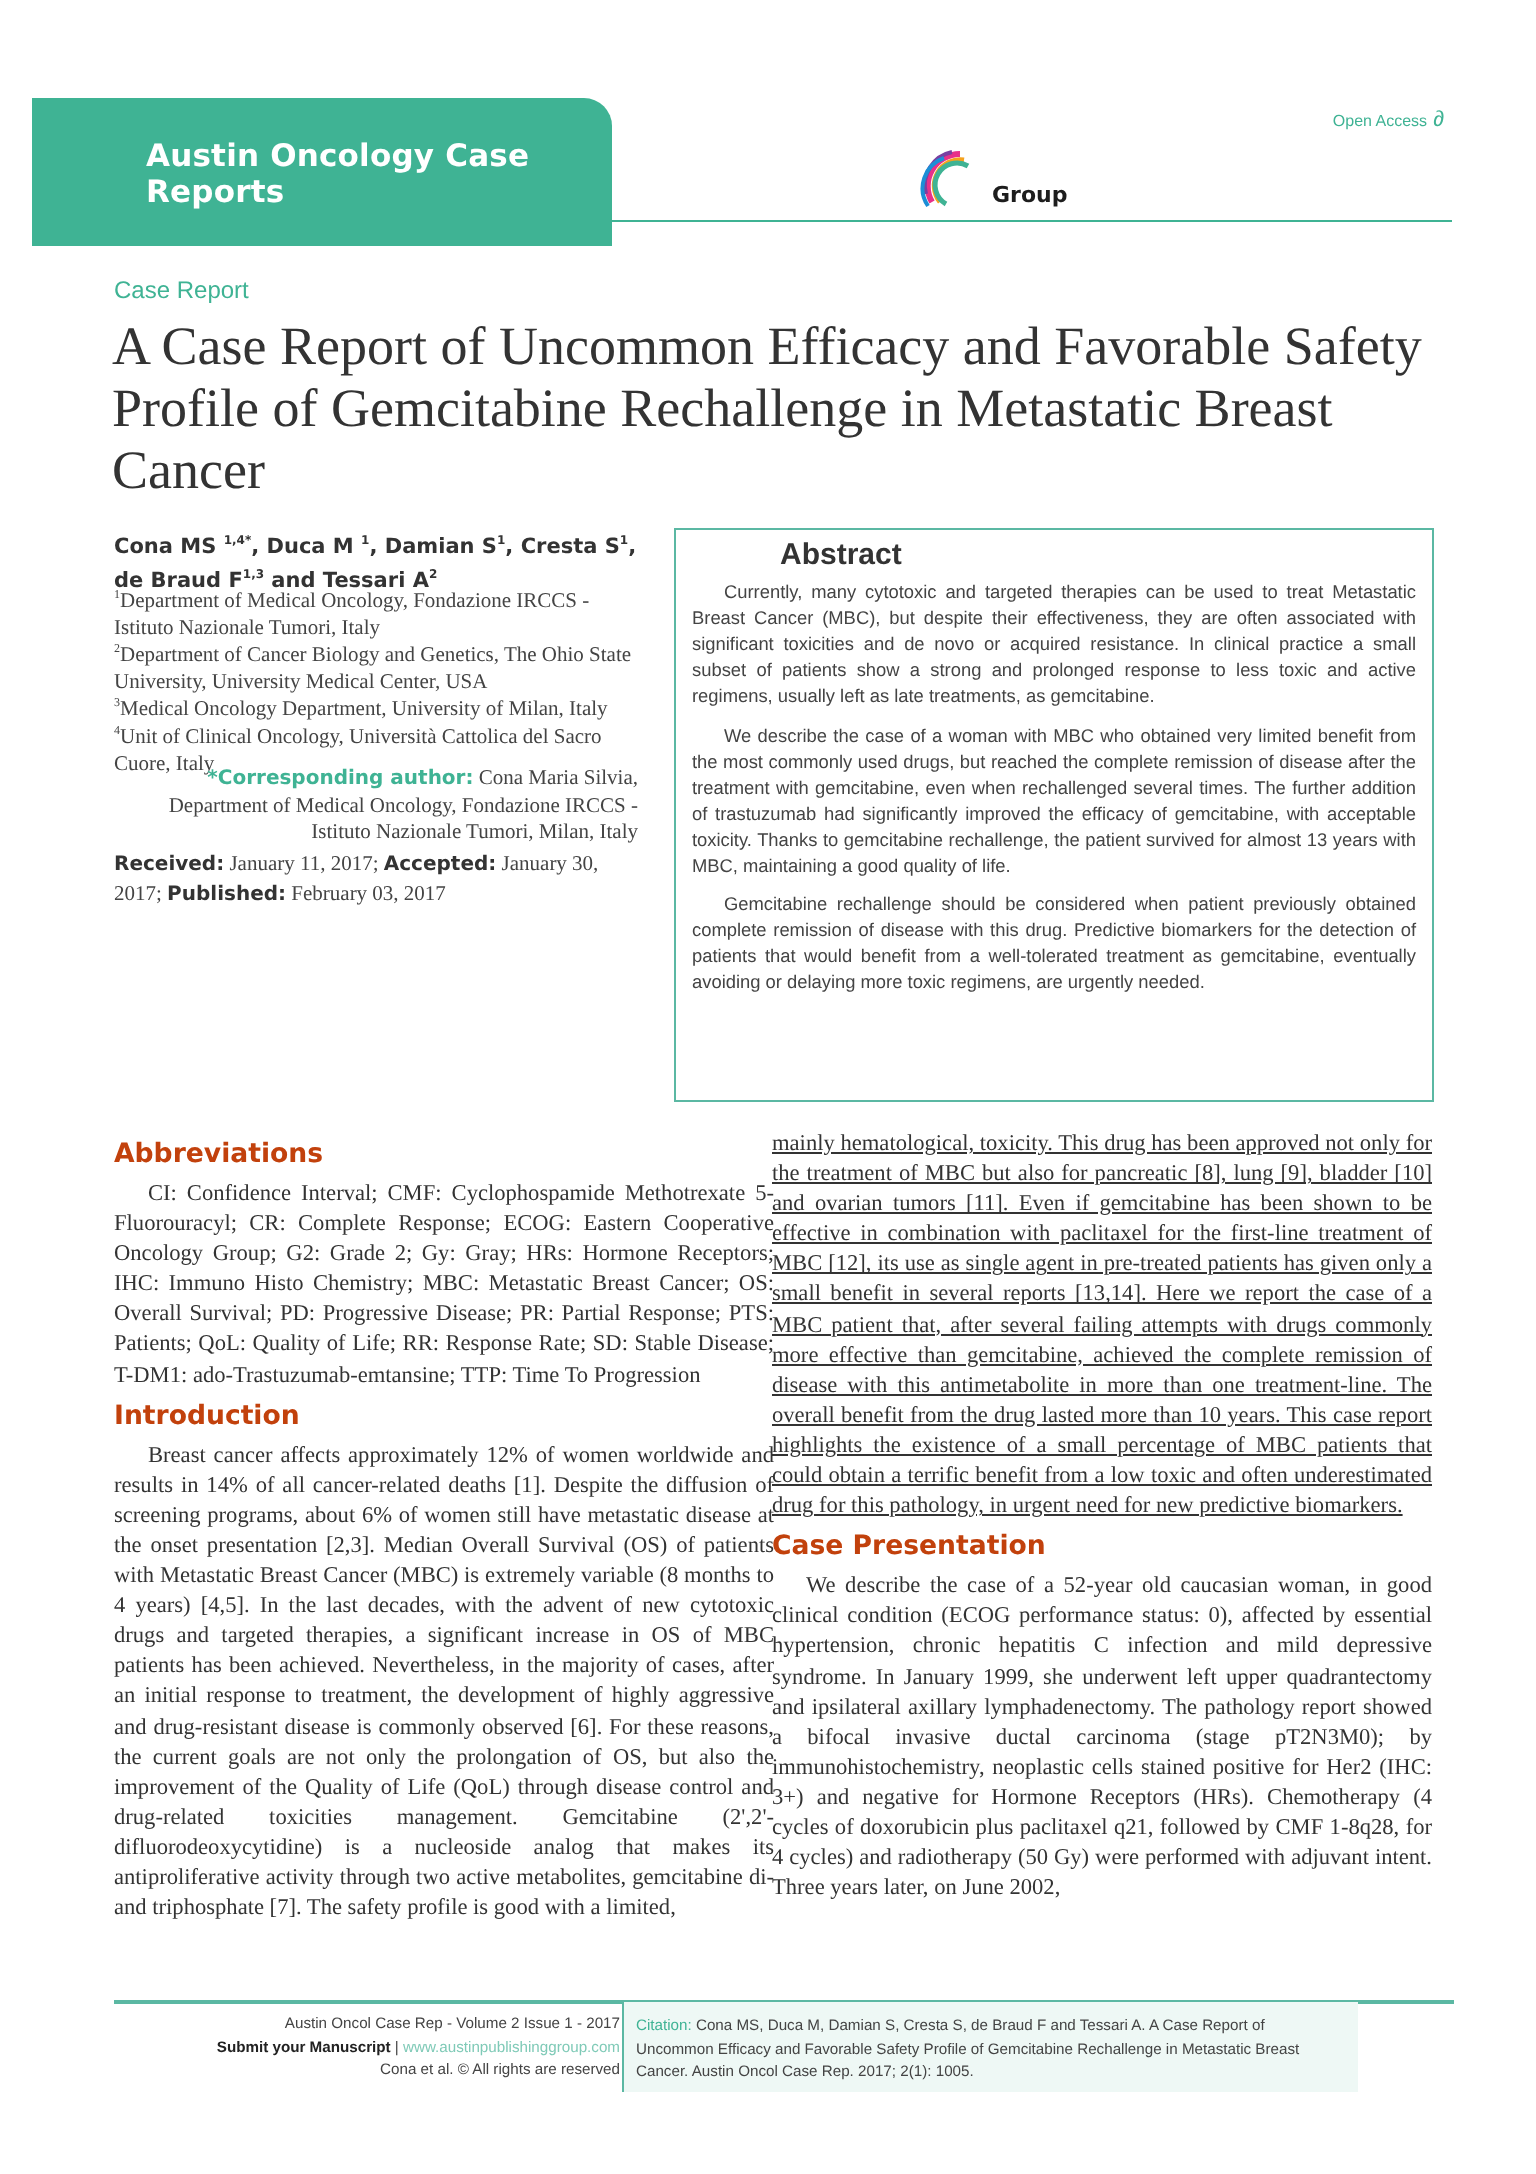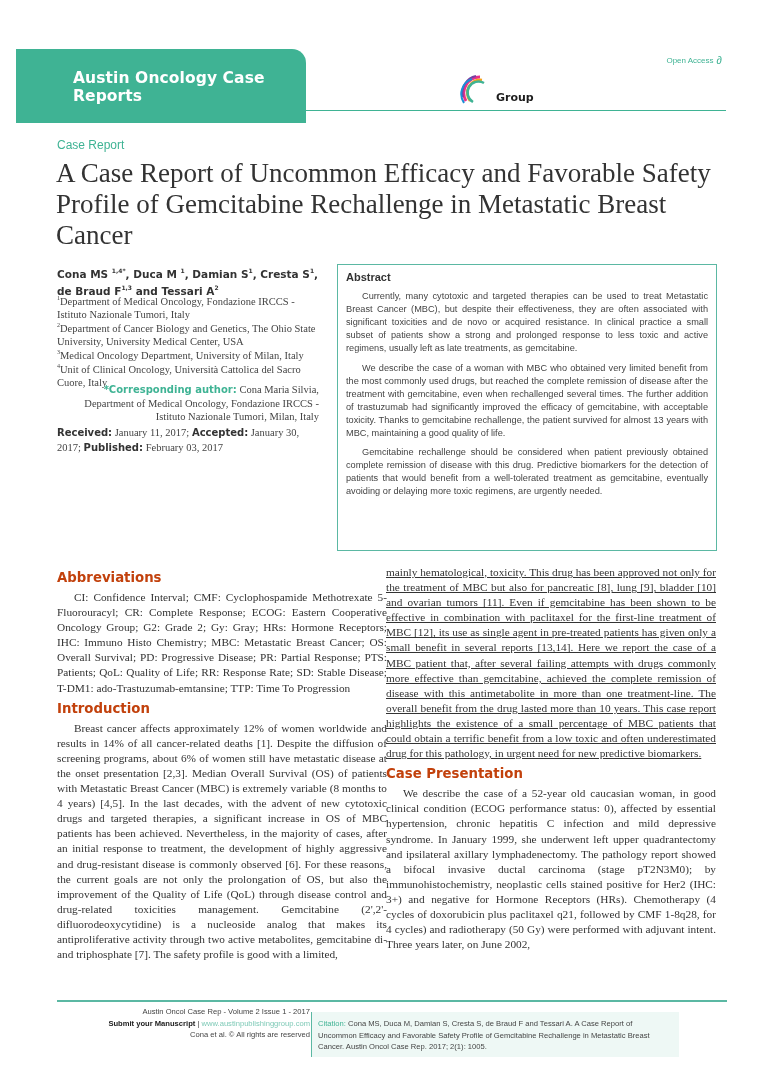--- a/index.html
+++ b/index.html
@@ -64,21 +64,21 @@
     position: absolute; left: 57px; top: 425px; width: 262px;
     font-family: "Liberation Serif", serif; font-size: 10.5px; line-height: 15px; color: #444;
   }
   .dates b { font-family: "DejaVu Sans", sans-serif; color: #333; font-size: 10px; }
 
   .abstract-box {
     position: absolute; left: 337px; top: 264px; width: 380px; height: 287px;
     border: 1.5px solid #5bb8a3; padding: 6px 8px 0 8px;
     font-family: "Liberation Sans", sans-serif; font-size: 9.2px; line-height: 13.1px; color: #444;
   }
-  .abstract-box .ab-title { font-weight: bold; font-size: 11px; color: #333; margin-bottom: 6px; }
+  .abstract-box .ab-title { font-weight: bold; font-size: 15px; color: #333; margin-bottom: 6px; margin-left: 44px; }
   .abstract-box p { text-align: justify; text-indent: 16px; margin-bottom: 6px; }
   .abstract-box .keywords { text-align: center; margin-top: 2px; }
   .abstract-box .keywords b { color: #333; }
 
   .col {
     position: absolute; width: 330px;
     font-family: "Liberation Serif", serif; font-size: 11.3px; line-height: 15.1px; color: #333;
   }
   .col p { text-align: justify; text-indent: 17px; }
   .col .h {
@@ -92,21 +92,21 @@
   .footer-rule { position: absolute; left: 57px; top: 1000px; width: 670px; height: 1.5px; background: #5bb8a3; }
   .footer-left {
     position: absolute; left: 60px; top: 1006px; width: 250px;
     font-family: "Liberation Sans", sans-serif; font-size: 7.6px; line-height: 11.5px; color: #444; text-align: right;
   }
   .footer-left b { color: #222; }
   .footer-left .url { color: #7fcab7; }
   .footer-citation {
     position: absolute; left: 311px; top: 1001px; width: 368px; height: 45px;
     background: #eef8f5; border-left: 1px solid #5bb8a3; padding: 6px 6px 0 6px;
-    font-family: "Liberation Sans", sans-serif; font-size: 7.6px; line-height: 11.5px; color: #444; margin-top: 11px;
+    font-family: "Liberation Sans", sans-serif; font-size: 7.6px; line-height: 11.5px; color: #444;
   }
   .footer-citation .lbl { color: #3fb394; }
 </style>
 </head>
 <body>
 
 <div class="journal-band">
   <span class="name">Austin Oncology Case Reports</span>
 </div>
 <div class="header-rule"></div>

